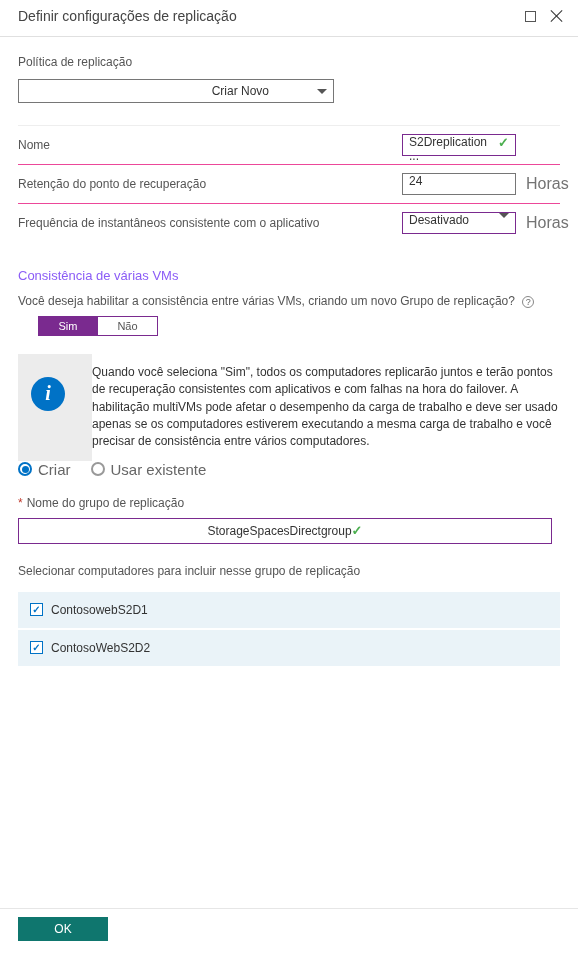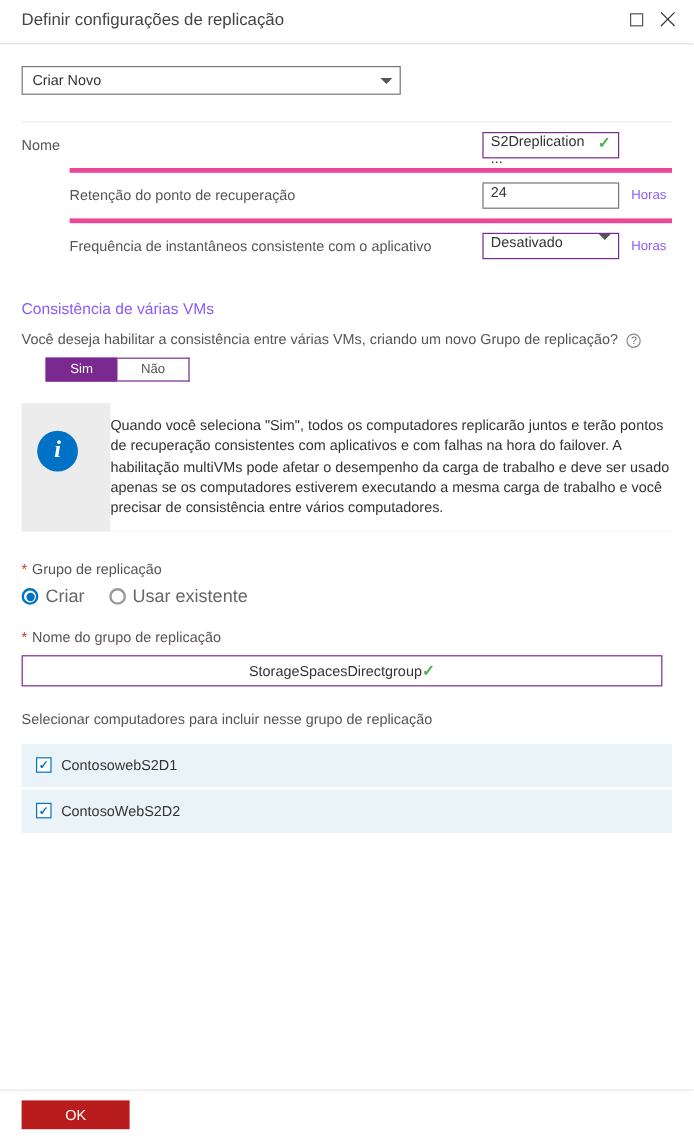--- a/index.html
+++ b/index.html
@@ -46,49 +46,50 @@
       margin-bottom: 10px;
     }
 
     .dropdown {
       border: 1px solid #767676;
       height: 24px;
       display: flex;
       align-items: center;
       padding: 0 6px 0 8px;
       font-size: 12px;
-      justify-content: space-between;
+      justify-content: flex-end;
       cursor: pointer;
+      gap: 48px;
     }
     .dropdown-narrow { width: 316px; margin-bottom: 22px; }
     .chev { width:0;height:0;border-left:5px solid transparent;border-right:5px solid transparent;border-top:5px solid #555; }
 
     .form-row {
       display: flex;
       align-items: center;
       justify-content: space-between;
       padding: 8px 0;
     }
-    .form-row + .form-row { border-top: 4px solid #ec4899; margin-left: 40px; }
+    .form-row + .form-row { border-top: 1px solid #ec4899; }
     .form-rows { border-top: 1px solid #eee; margin-top: 6px;}
     .form-label { color: #555; font-size: 12px; }
     .field-wrap { display:flex; align-items:center; gap:10px; }
     .field-box {
       border: 1px solid #7a2a8f;
       height: 22px;
       width: 114px;
       display: flex;
       align-items: flex-start;
       padding: 0 6px;
       font-size: 12px;
       justify-content:space-between;
     }
     .field-box.gray { border-color:#767676; }
     .checkmark { color: #4caf50; font-weight: bold; font-size: 13px; }
-    .unit { color:#8b5cf6; font-size:11px; width:34px;}
+    .unit { color:#737373; font-size:16px; width:34px;}
 
     .subsection { margin-top: 26px; }
     .subsection-title { font-size: 13px; color:#8b5cf6; margin-bottom: 10px;}
     .sub-q { font-size:12px; color:#555; line-height:1.4; margin-bottom:6px;}
     .q-help {
       display:inline-block;width:12px;height:12px;border:1px solid #888;border-radius:50%;
       font-size:9px;line-height:11px;text-align:center;color:#666;margin-left:4px;
     }
 
     .toggle-buttons { display:flex; }
@@ -150,38 +151,39 @@
       background:#fff;cursor:pointer;
     }
     .chk::after{content:"✓";color:#0072c6;font-size:10px;font-weight:bold;}
 
     .footer {
       position:absolute; bottom:0; left:0; right:0;
       border-top:1px solid #e6e6e6;
       padding:8px 18px 14px;
     }
     .ok-btn {
-      background:#b91c1c;color:#fff;width:90px;height:24px;
+      background:#0f766e;color:#fff;width:90px;height:24px;
       display:flex;align-items:center;justify-content:center;
       font-size:12px;cursor:pointer;
     }
   </style>
 </head>
 <body>
 
 <div class="header">
   <div class="header-title">Definir configurações de replicação</div>
   <div class="header-icons">
     <div class="square-icon"></div>
     <div class="close-icon"></div>
   </div>
 </div>
 
 <div class="content">
 
+  <div class="section-label">Política de replicação</div>
   <div class="dropdown dropdown-narrow">
     <span>Criar Novo</span>
     <span class="chev"></span>
   </div>
 
   <div class="form-rows">
     <div class="form-row">
       <div class="form-label">Nome</div>
       <div class="field-wrap">
         <div class="field-box">
@@ -228,23 +230,20 @@
     <div class="info-banner">
       <div class="info-icon-col">
         <div class="info-circle">
           <span class="info-letter">i</span>
         </div>
       </div>
       <div class="info-text">Quando você seleciona "Sim", todos os computadores replicarão juntos e terão pontos de recuperação consistentes com aplicativos e com falhas na hora do failover. A habilitação multiVMs pode afetar o desempenho da carga de trabalho e deve ser usado apenas se os computadores estiverem executando a mesma carga de trabalho e você precisar de consistência entre vários computadores.</div>
     </div>
   </div>
 
-  <div class="rg-label">
-    <span class="req">*</span><span>Grupo de replicação</span>
-  </div>
   <div class="radio-row">
     <div class="radio-item">
       <span class="radio checked"></span>
       <span>Criar</span>
     </div>
     <div class="radio-item">
       <span class="radio unchecked"></span>
       <span>Usar existente</span>
     </div>
   </div>

